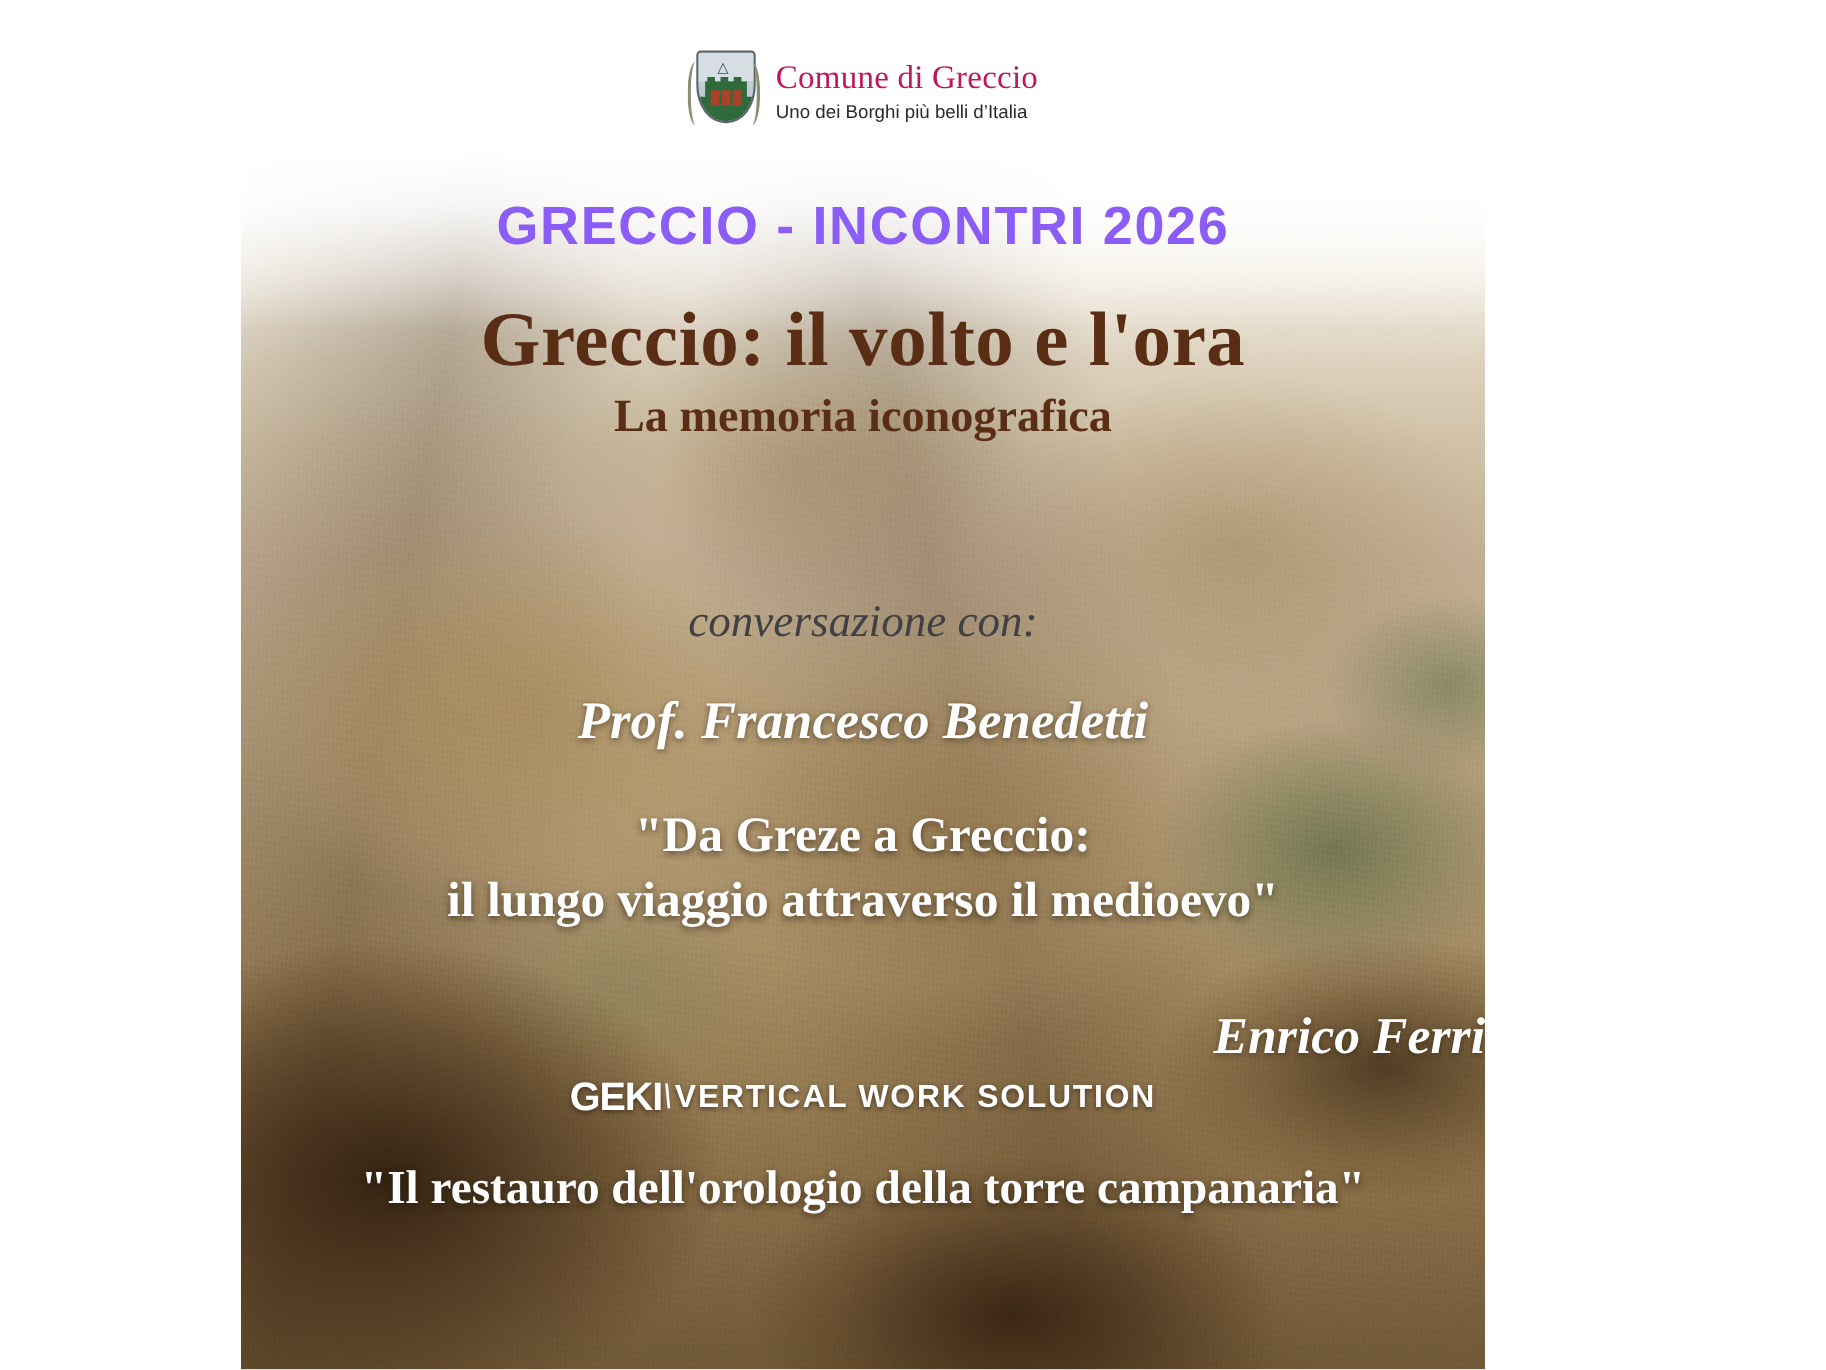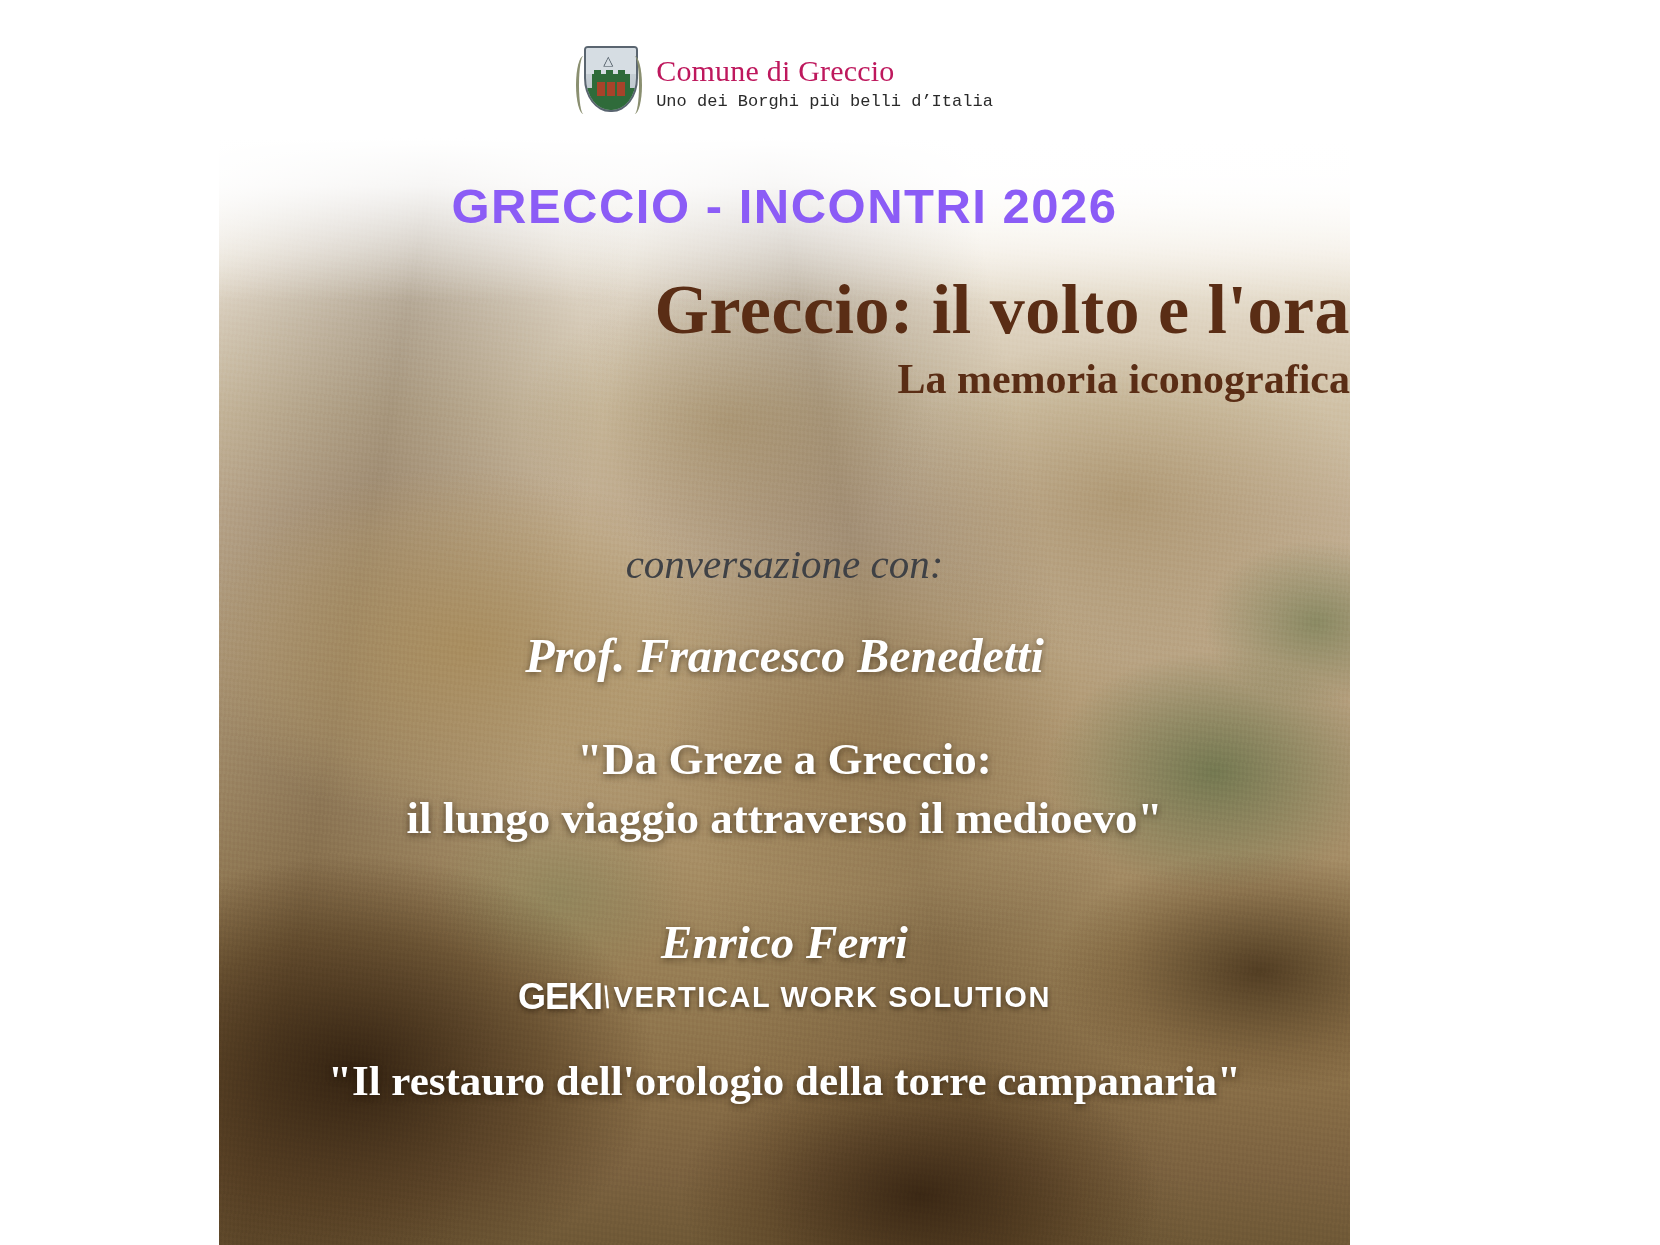--- a/index.html
+++ b/index.html
@@ -149,21 +149,21 @@
 
   .comune-text { line-height: 1.15; }
   .comune-name {
     font-family: "Liberation Serif", serif;
     font-size: 30px;
     color: #be185d;
     letter-spacing: 0.2px;
     white-space: nowrap;
   }
   .comune-sub {
-    font-family: Liberation Mono, monospace;
+    font-family: Liberation Sans, sans-serif;
     font-size: 17px;
     color: #2a2a2a;
     white-space: nowrap;
     margin-top: 3px;
   }
 
   .cg-mark {
     width: 100px; height: 86px;
     position: relative; flex: 0 0 auto;
   }
@@ -187,21 +187,21 @@
     font-weight: bold;
     font-size: 49px;
     letter-spacing: 1.5px;
     color: #8b5cf6;
   }
 
   .title-block {
     position: absolute;
     left: 0; right: 0;
     top: 272px;
-    text-align: right;
+    text-align: center;
     color: #5a2d15;
     font-family: "Liberation Serif", serif;
     font-weight: bold;
   }
   .title-1 { font-size: 70px; line-height: 1.08; letter-spacing: 0.5px; }
   .title-2 { font-size: 42px; line-height: 1.12; margin-top: 8px; }
   .title-3 { font-size: 58px; line-height: 1.12; margin-top: 2px; }
 
   .conv {
     position: absolute;
@@ -237,21 +237,21 @@
     font-size: 45px;
     line-height: 1.32;
     color: #ffffff;
     text-shadow: 0 2px 7px rgba(35,22,8,0.6);
   }
 
   .speaker-2 {
     position: absolute;
     left: 0; right: 0;
     top: 915px;
-    text-align: center;
+    text-align: right;
     font-family: "Liberation Serif", serif;
     font-style: italic;
     font-weight: bold;
     font-size: 47px;
     color: #ffffff;
     text-shadow: 0 2px 6px rgba(40,25,10,0.55);
   }
 
   .geki-row {
     position: absolute;

